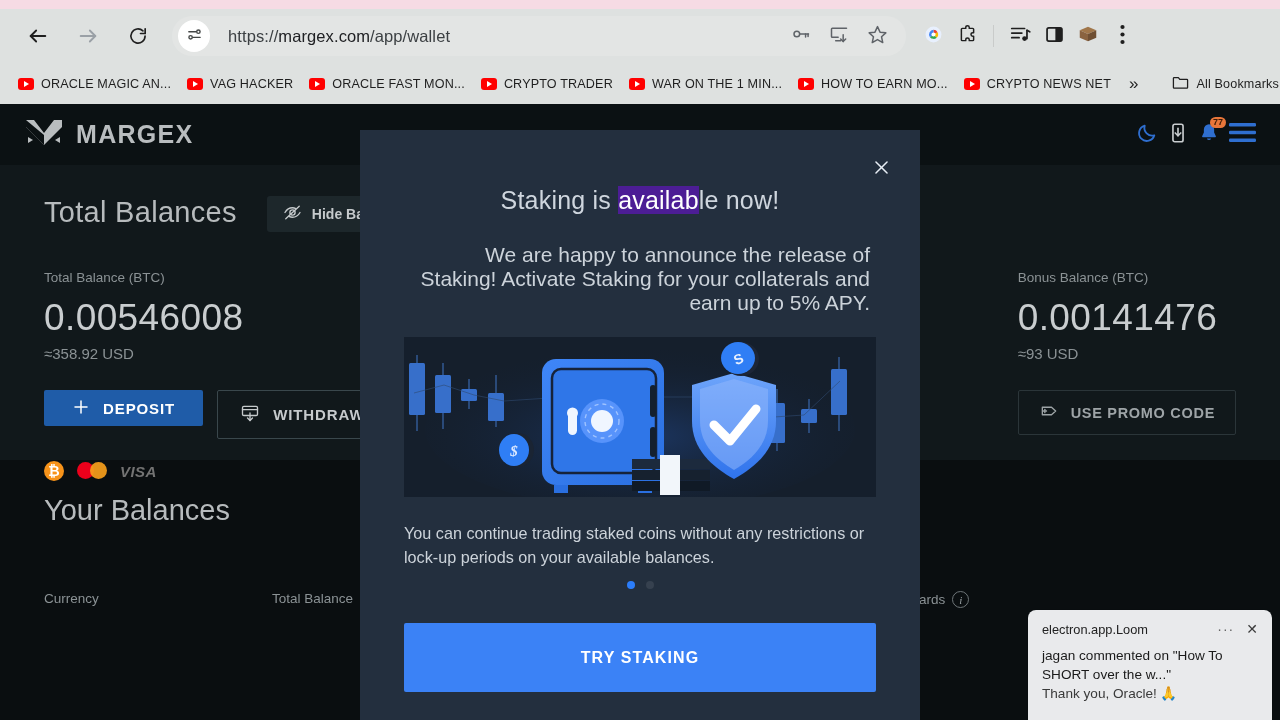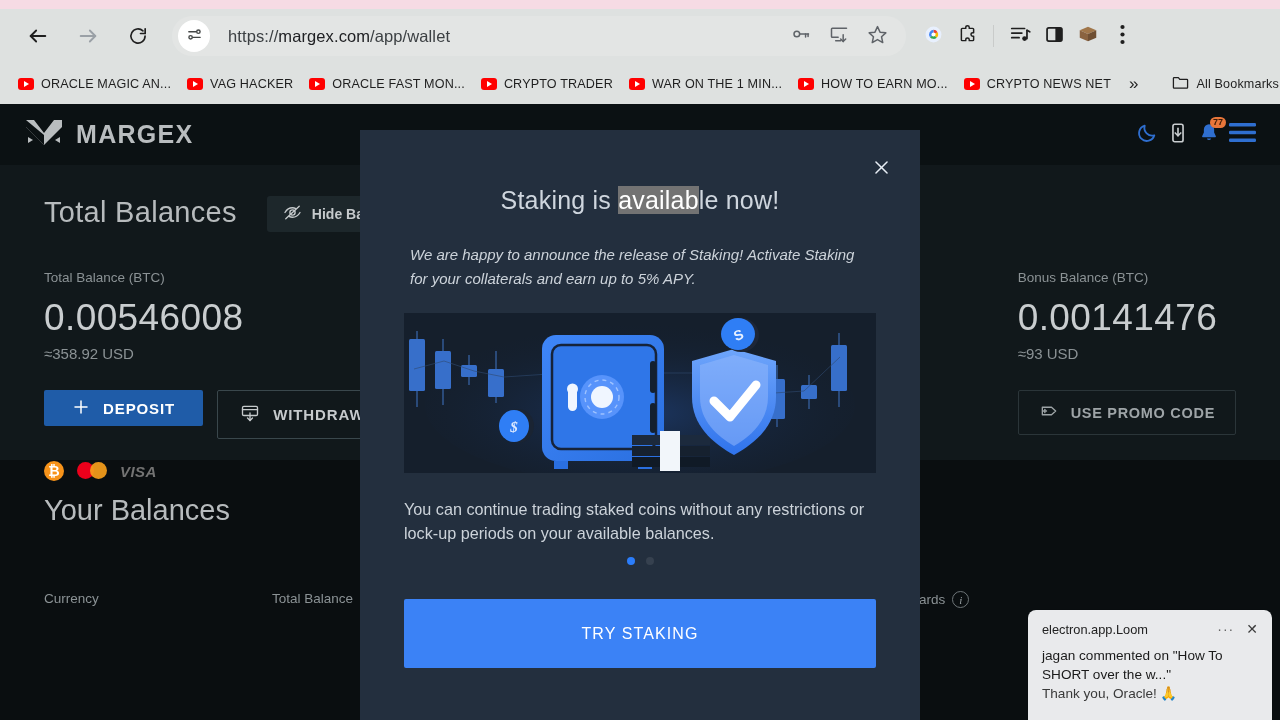--- a/index.html
+++ b/index.html
@@ -124,36 +124,36 @@
     position: absolute; left: 360px; top: 26px; width: 560px; height: 590px;
     background: #232f3e; z-index: 40; padding: 0 44px;
   }
   #modal-close {
     position: absolute; top: 26px; right: 26px; width: 26px; height: 26px; cursor: pointer;
     display:flex;align-items:center;justify-content:center;
   }
   #modal-title {
     text-align:center; color: #cfd6de; font-size: 25px; font-weight: 300; margin-top: 56px; letter-spacing:.2px;
   }
-  #modal-title .sel { background: #737373; color: #ffffff; }
+  #modal-title .sel { background: #4c1d95; color: #ffffff; }
   #modal-sub {
-    text-align:left; color: #ccd3da; font-size: 15px; line-height: 24px; margin-top: 28px; padding: 0 6px; font-style: italic;
+    text-align:right; color: #ccd3da; font-size: 21px; line-height: 24px; margin-top: 28px; padding: 0 6px;
   }
   #modal-illustration {
     margin-top: 22px; height: 160px; width: 100%; position: relative; overflow: hidden;
   }
   #modal-foot {
     color: #ccd3da; font-size: 16.2px; line-height: 24px; margin-top: 24px;
   }
   #carousel-dots { display:flex; justify-content:center; gap: 11px; margin-top: 12px; }
   .dot { width: 8px; height: 8px; border-radius: 50%; background: #36414f; cursor:pointer; }
   .dot.active { background: #2b7dfa; }
   #try-staking-btn {
     margin-top: 34px; width: 100%; height: 69px; background: #3b82f6; color: #ffffff;
-    font-size: 16px; font-weight: normal; letter-spacing: 1.1px; border: none; cursor: pointer;
+    font-size: 16px; font-weight: bold; letter-spacing: 1.1px; border: none; cursor: pointer;
     display:flex; align-items:center; justify-content:center; border-radius: 2px;
   }
 
   
   #loom-toast {
     position: absolute; right: 8px; bottom: 0px; width: 244px; height: 110px;
     background: #e9eaec; border-radius: 8px 8px 0 0; z-index: 60;
     box-shadow: 0 0 0 1px rgba(0,0,0,.06); padding: 11px 14px 0 14px; overflow: hidden;
   }
   #loom-head { display:flex; align-items:center; }

